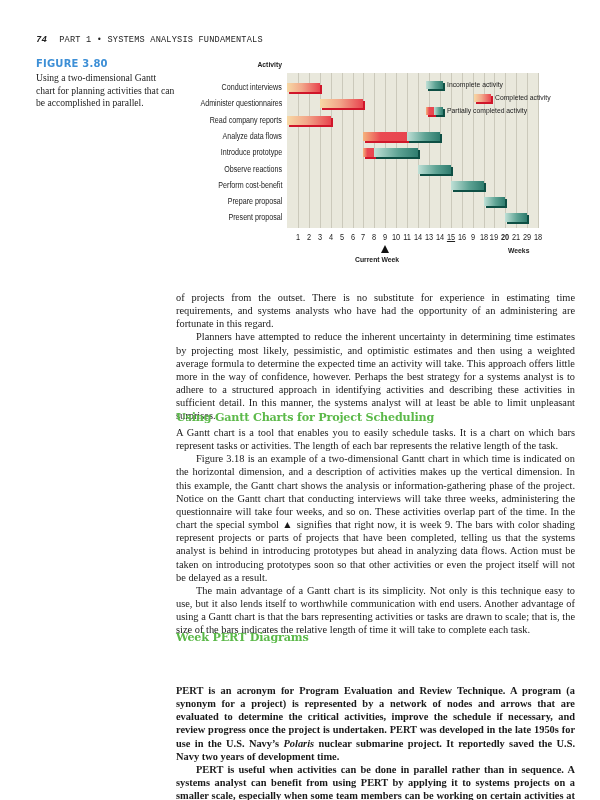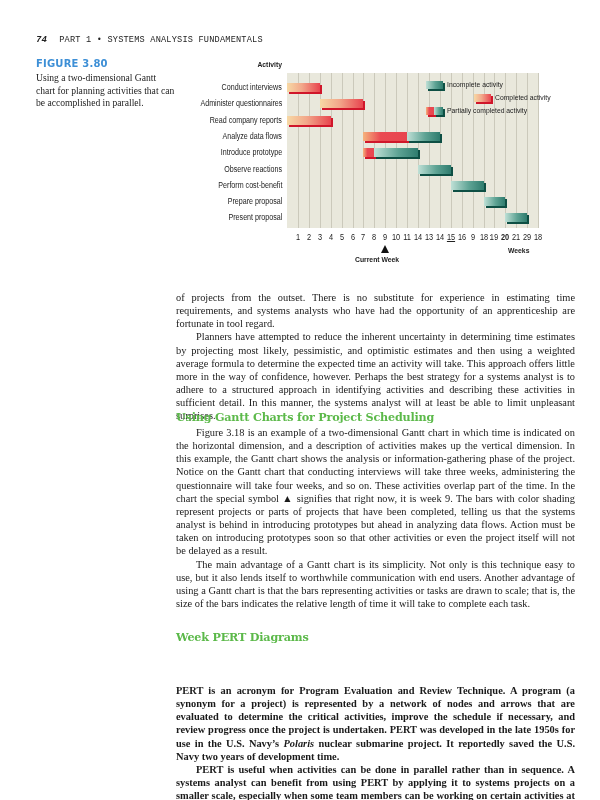--- a/index.html
+++ b/index.html
@@ -133,27 +133,28 @@
       <span class="legend-text">Partially completed activity</span>
     </div>
   </div>
 
   <div class="weeks-lbl">Weeks</div>
   <div class="cur-tri"></div>
   <div class="cur-lbl">Current Week</div>
 </div>
 
 <div class="body-text" style="top:291px;">
-  <p>of projects from the outset. There is no substitute for experience in estimating time requirements, and systems analysts who have had the opportunity of an apprenticeship are fortunate in tool regard.</p>
+  <p>of projects from the outset. There is no substitute for experience in estimating time requirements, and systems analysts who have had the opportunity of an administering are fortunate in this regard.</p>
   <p class="indent">Planners have attempted to reduce the inherent uncertainty in determining time estimates by projecting most likely, pessimistic, and optimistic estimates and then using a weighted average formula to determine the expected time an activity will take. This approach offers little more in the way of confidence, however. Perhaps the best strategy for a systems analyst is to adhere to a structured approach in identifying activities and describing these activities in sufficient detail. In this manner, the systems analyst will at least be able to limit unpleasant surprises.</p>
 </div>
 
 <div class="section-h" style="top:410px;">Using Gantt Charts for Project Scheduling</div>
 
 <div class="body-text" style="top:426px;">
+  <p>A Gantt chart is a tool that enables you to easily schedule tasks. It is a chart on which bars represent tasks or activities. The length of each bar represents the relative length of the task.</p>
   <p class="indent">Figure 3.18 is an example of a two-dimensional Gantt chart in which time is indicated on the horizontal dimension, and a description of activities makes up the vertical dimension. In this example, the Gantt chart shows the analysis or information-gathering phase of the project. Notice on the Gantt chart that conducting interviews will take three weeks, administering the questionnaire will take four weeks, and so on. These activities overlap part of the time. In the chart the special symbol ▲ signifies that right now, it is week 9. The bars with color shading represent projects or parts of projects that have been completed, telling us that the systems analyst is behind in introducing prototypes but ahead in analyzing data flows. Action must be taken on introducing prototypes soon so that other activities or even the project itself will not be delayed as a result.</p>
   <p class="indent">The main advantage of a Gantt chart is its simplicity. Not only is this technique easy to use, but it also lends itself to worthwhile communication with end users. Another advantage of using a Gantt chart is that the bars representing activities or tasks are drawn to scale; that is, the size of the bars indicates the relative length of time it will take to complete each task.</p>
 </div>
 
 <div class="section-h" style="top:630px;">Week PERT Diagrams</div>
 
 <div class="body-text" style="top:684px;font-weight:bold;">
   <p><span>PERT is an acronym for Program Evaluation and Review Technique. A program (a synonym for a project) is represented by a network of nodes and arrows that are evaluated to determine the critical activities, improve the schedule if necessary, and review progress once the project is undertaken. PERT was developed in the late 1950s for use in the U.S. Navy’s </span><i>Polaris</i><span> nuclear submarine project. It reportedly saved the U.S. Navy two years of development time.</span></p>
   <p class="indent">PERT is useful when activities can be done in parallel rather than in sequence. A systems analyst can benefit from using PERT by applying it to systems projects on a smaller scale, especially when some team members can be working on certain activities at the same time that other team members are working on other tasks.</p>
 </div>

